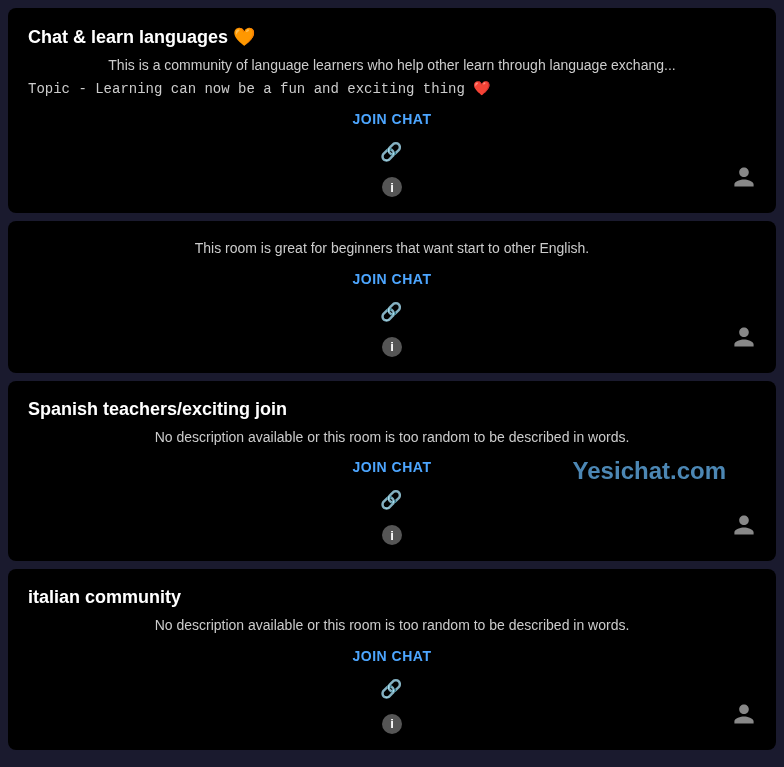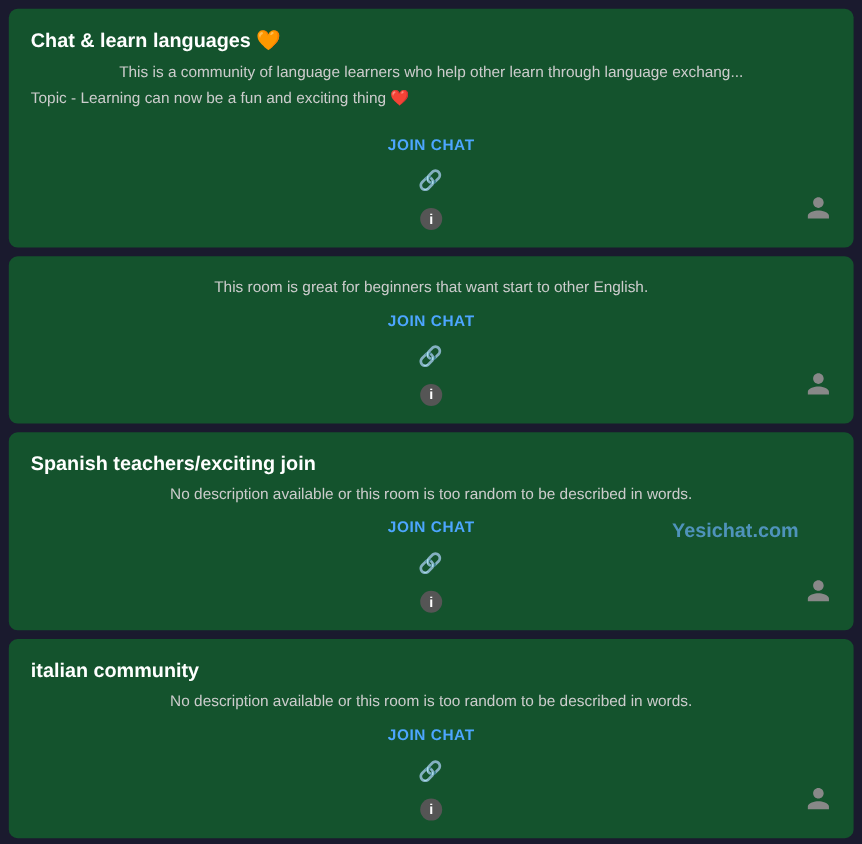--- a/index.html
+++ b/index.html
@@ -11,21 +11,21 @@
     body {
       background-color: #1a1a2e;
       font-family: 'Segoe UI', Arial, sans-serif;
       width: 784px;
       min-height: 767px;
       padding: 8px;
       color: #ffffff;
     }
 
     .room-card {
-      background-color: #14532d;
+      background-color: #000000;
       border-radius: 8px;
       padding: 18px 20px 16px 20px;
       margin-bottom: 8px;
       position: relative;
     }
 
     .room-title {
       font-size: 18px;
       font-weight: 600;
       color: #ffffff;
@@ -36,22 +36,23 @@
       font-size: 14px;
       color: #cccccc;
       margin-bottom: 4px;
       line-height: 1.4;
       text-align: center;
     }
 
     .room-topic {
       font-size: 14px;
       color: #cccccc;
-      margin-bottom: 24px;
+      margin-bottom: 12px;
       line-height: 1.4;
+      font-family: Liberation Mono, monospace;
     }
 
     .room-actions {
       display: flex;
       align-items: center;
       gap: 14px;
       margin-top: 12px;
       flex-direction: column;
     }
 
@@ -85,21 +86,21 @@
       color: #888888;
       font-size: 22px;
     }
 
     .watermark {
       position: absolute;
       right: 50px;
       top: 50%;
       transform: translateY(-50%);
       color: #5a9fd4;
-      font-size: 18px;
+      font-size: 24px;
       font-weight: 600;
       opacity: 0.85;
       pointer-events: none;
     }
 
     
     .info-icon {
       width: 20px;
       height: 20px;
       border-radius: 50%;

